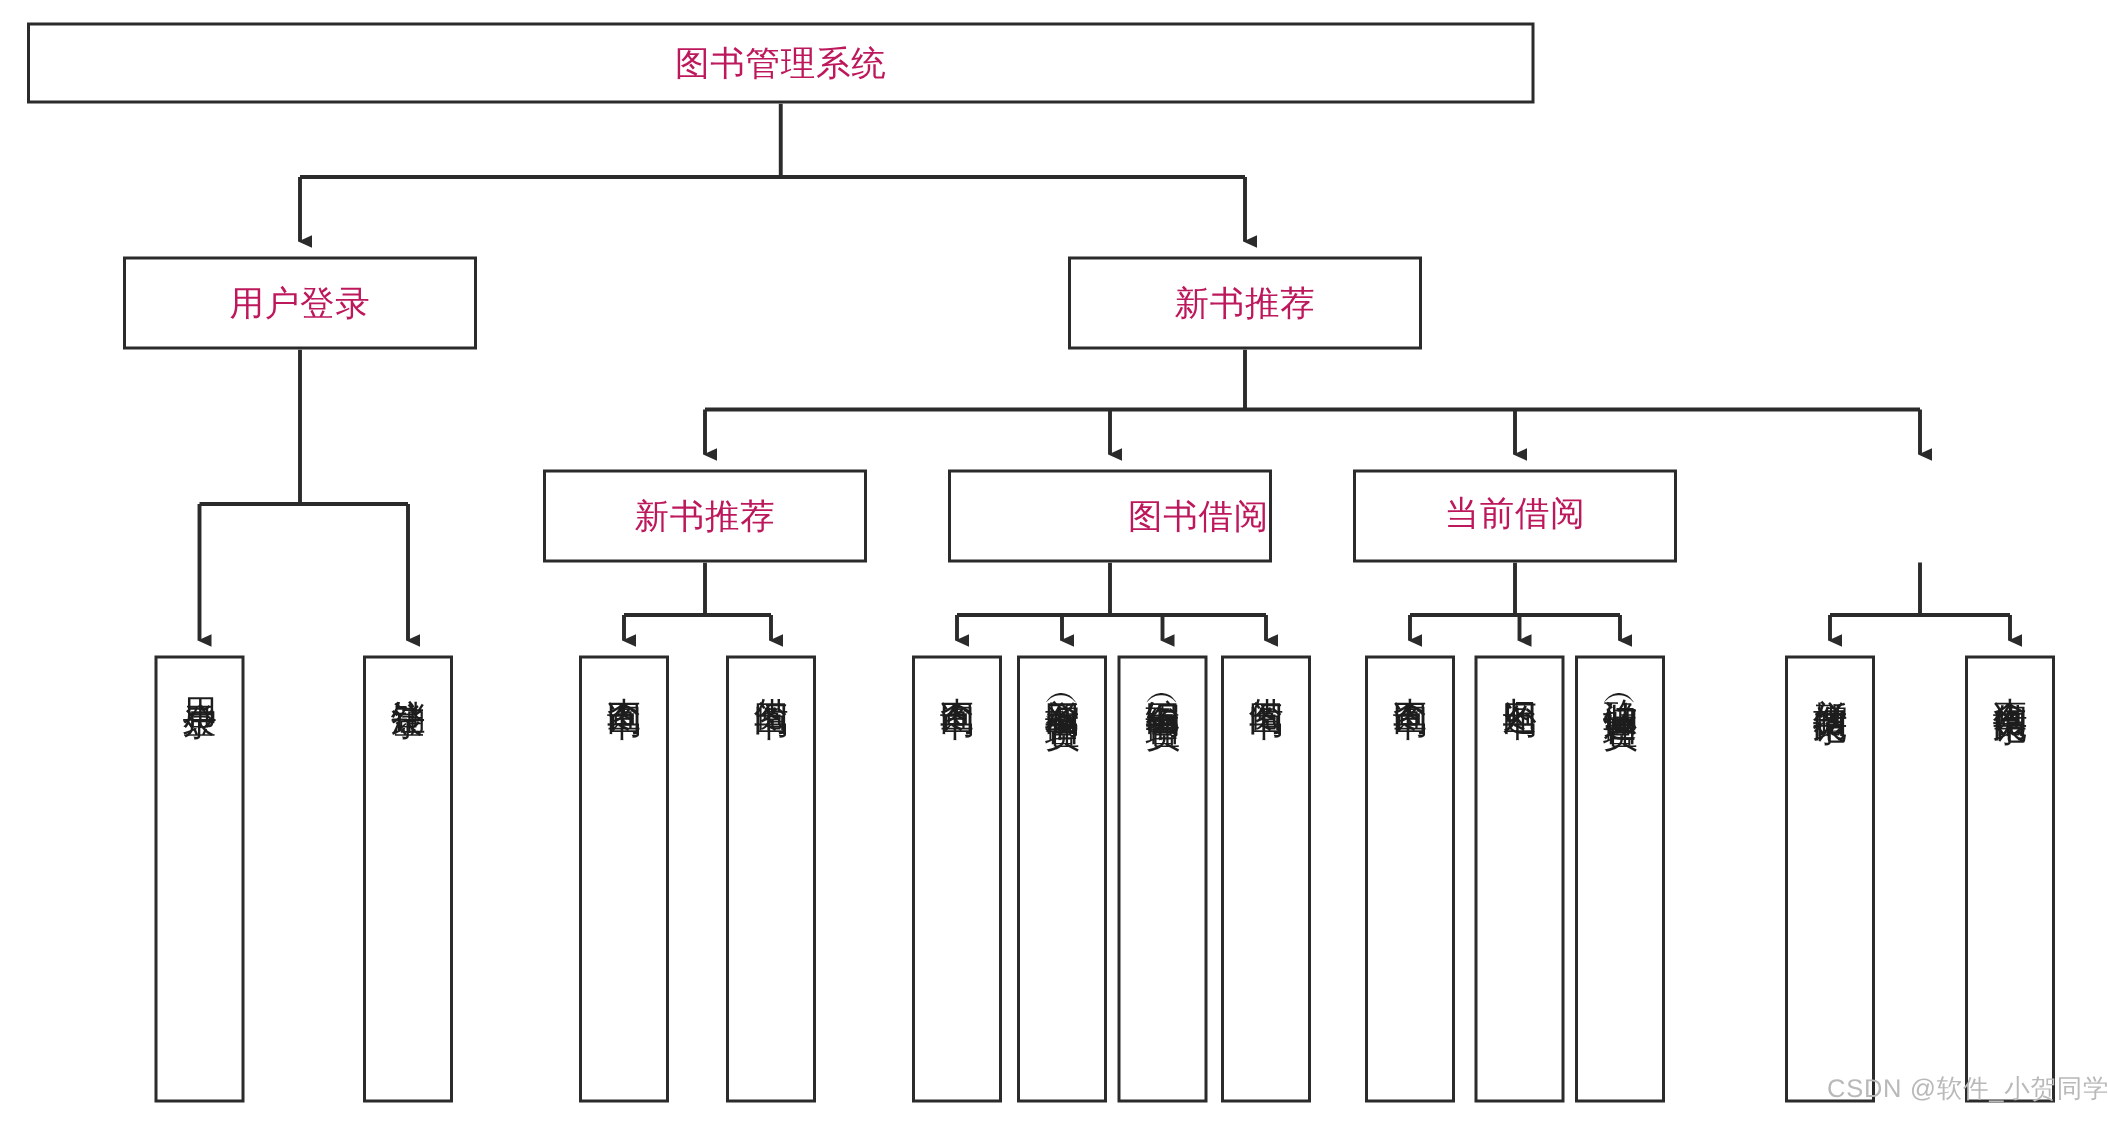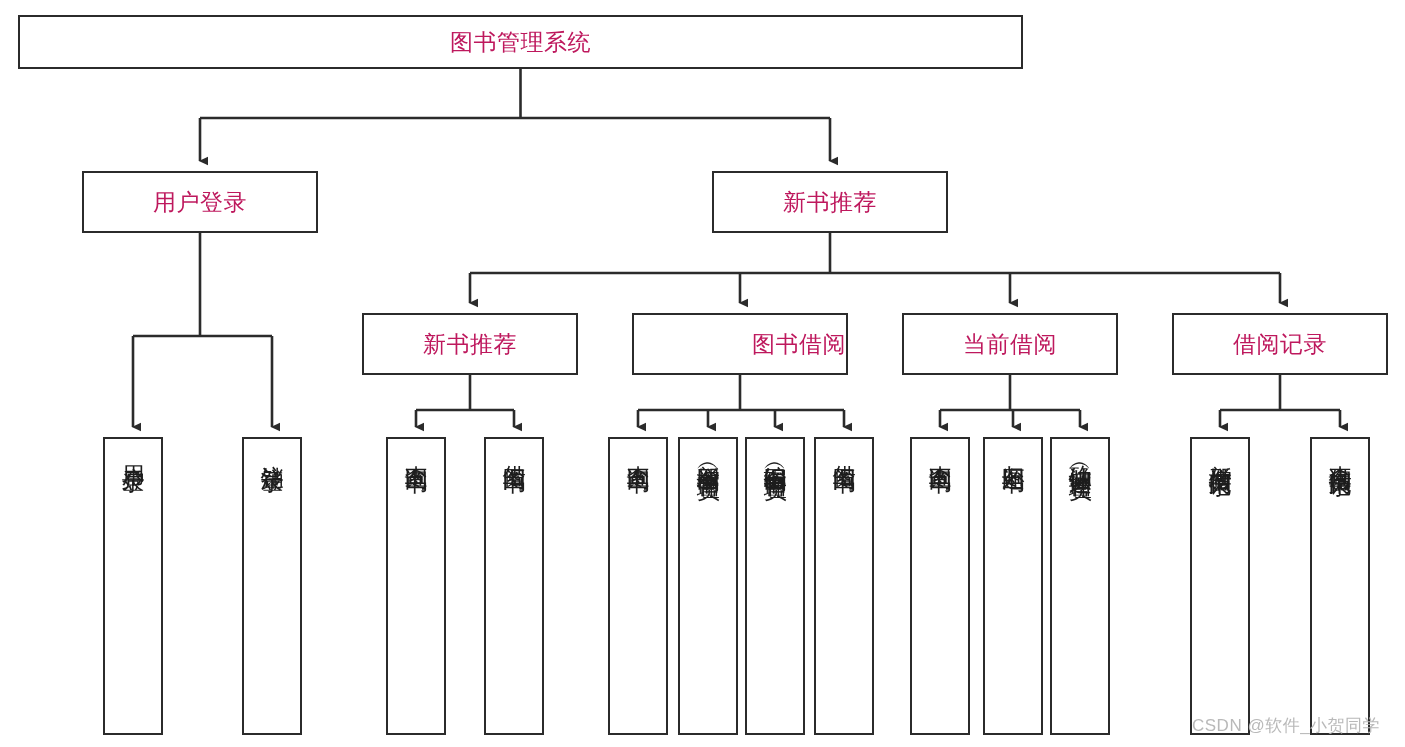--- a/index.html
+++ b/index.html
@@ -124,25 +124,22 @@
   <div class="node-box" id="box-book-management" style="left: 712px; top: 171px; width: 236px; height: 62px;">
     <span class="node-label-h">新书推荐</span>
   </div>
 
   <div class="node-box" id="box-new-book-recommend" style="left: 362px; top: 313px; width: 216px; height: 62px;">
     <span class="node-label-h">新书推荐</span>
   </div>
   <div class="node-box" id="box-book-borrow" style="left: 632px; top: 313px; width: 216px; height: 62px; justify-content: flex-end;">
     <span class="node-label-h">图书借阅</span>
   </div>
-  <div class="node-box" id="box-current-borrow" style="left: 902px; top: 313px; width: 216px; height: 62px;">
+  <div class="node-box" id="box-current-borrow" style="left: 902px; top: 313px; width: 216px; height: 62px; font-family: Liberation Mono, monospace;">
     <span class="node-label-h">当前借阅</span>
-  </div>
-  <div class="node-box" id="box-borrow-record" style="left: 1172px; top: 313px; width: 216px; height: 62px;">
-    <span class="node-label-h">借阅记录</span>
   </div>
 
   <div class="node-box vertical" id="box-leaf-0" style="left: 103px; top: 437px; width: 60px; height: 298px;">
     <span class="node-label-v">用户登录</span>
   </div>
   <div class="node-box vertical" id="box-leaf-1" style="left: 242px; top: 437px; width: 60px; height: 298px;">
     <span class="node-label-v">注销登录</span>
   </div>
   <div class="node-box vertical" id="box-leaf-2" style="left: 386px; top: 437px; width: 60px; height: 298px;">
     <span class="node-label-v">查询图书</span>
@@ -171,14 +168,14 @@
   <div class="node-box vertical" id="box-leaf-10" style="left: 1050px; top: 437px; width: 60px; height: 298px;">
     <span class="node-label-v">确认归还（管理员）</span>
   </div>
   <div class="node-box vertical" id="box-leaf-11" style="left: 1190px; top: 437px; width: 60px; height: 298px;">
     <span class="node-label-v">新增借阅记录</span>
   </div>
   <div class="node-box vertical" id="box-leaf-12" style="left: 1310px; top: 437px; width: 60px; height: 298px;">
     <span class="node-label-v">查询借阅记录</span>
   </div>
 
-  <div class="watermark" id="watermark-el" style="left: 1192px; top: 714px;">CSDN @软件_小贺同学</div>
+  <div class="watermark" id="watermark-el" style="left: 1192px; top: 714px; padding-left: 26px;">CSDN @软件_小贺同学</div>
 </div>
 
 </body></html>

